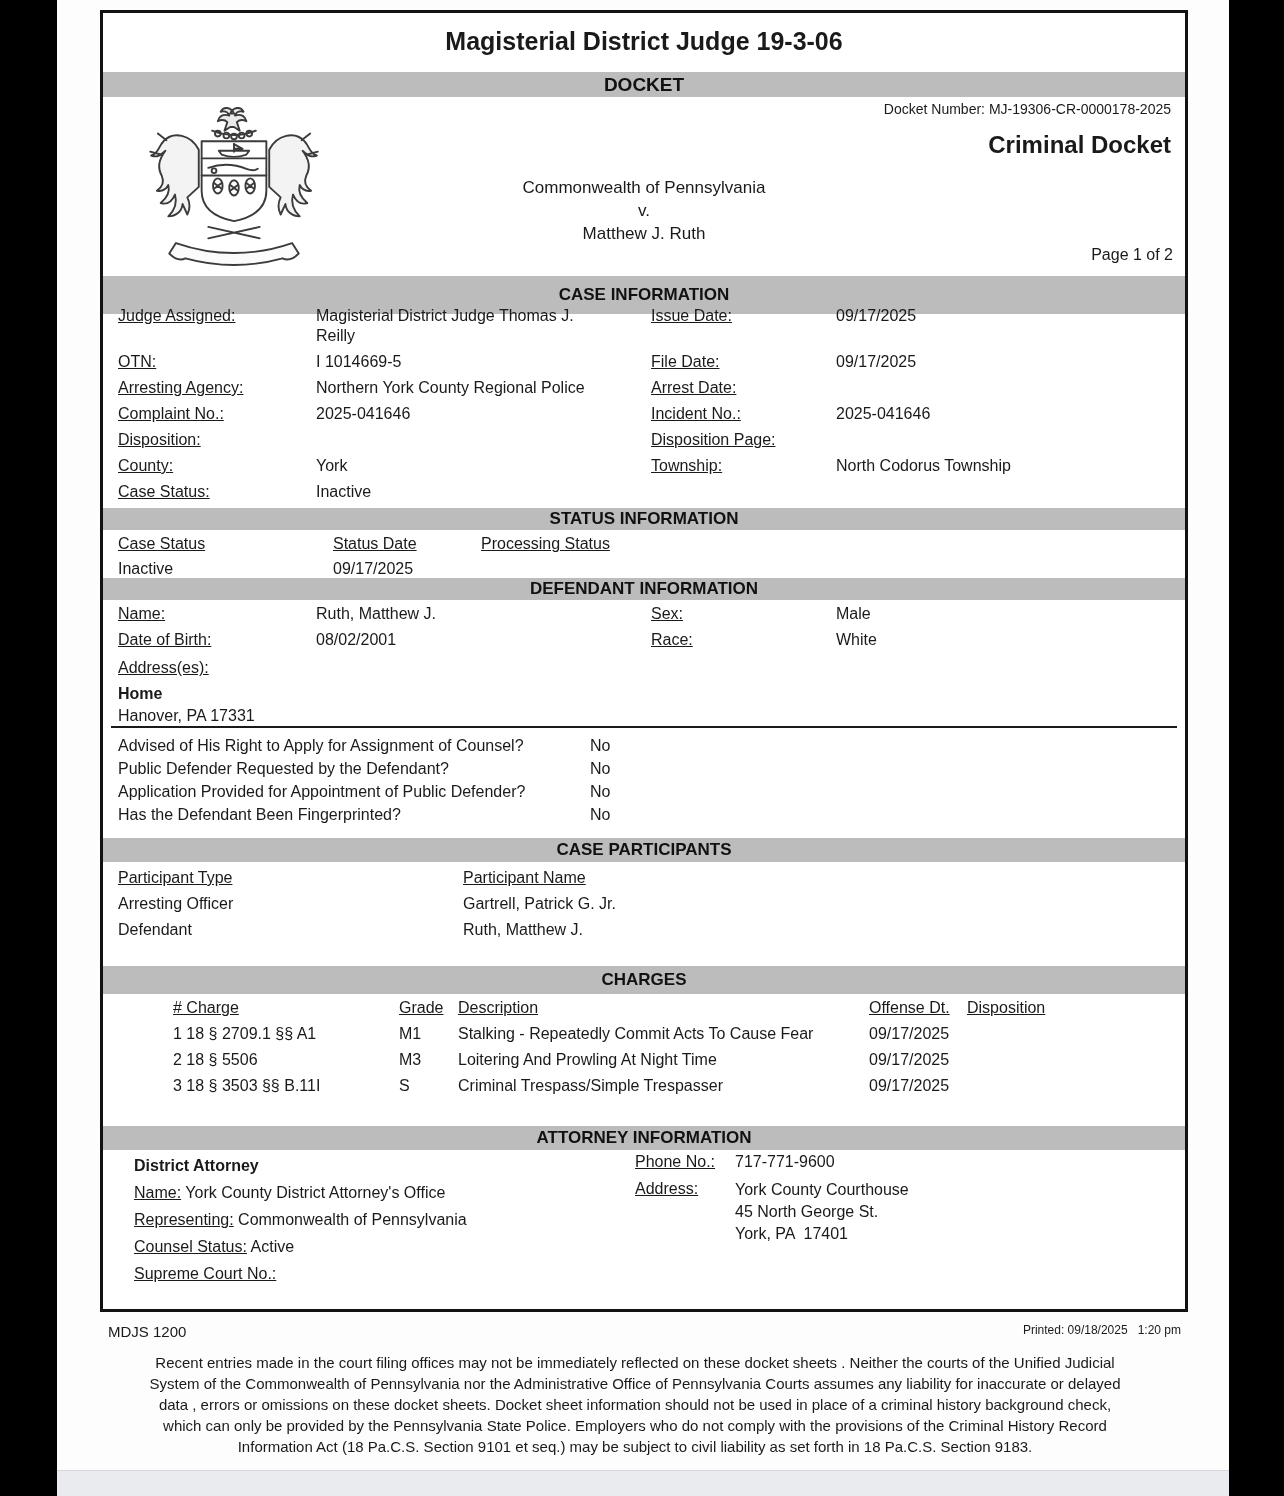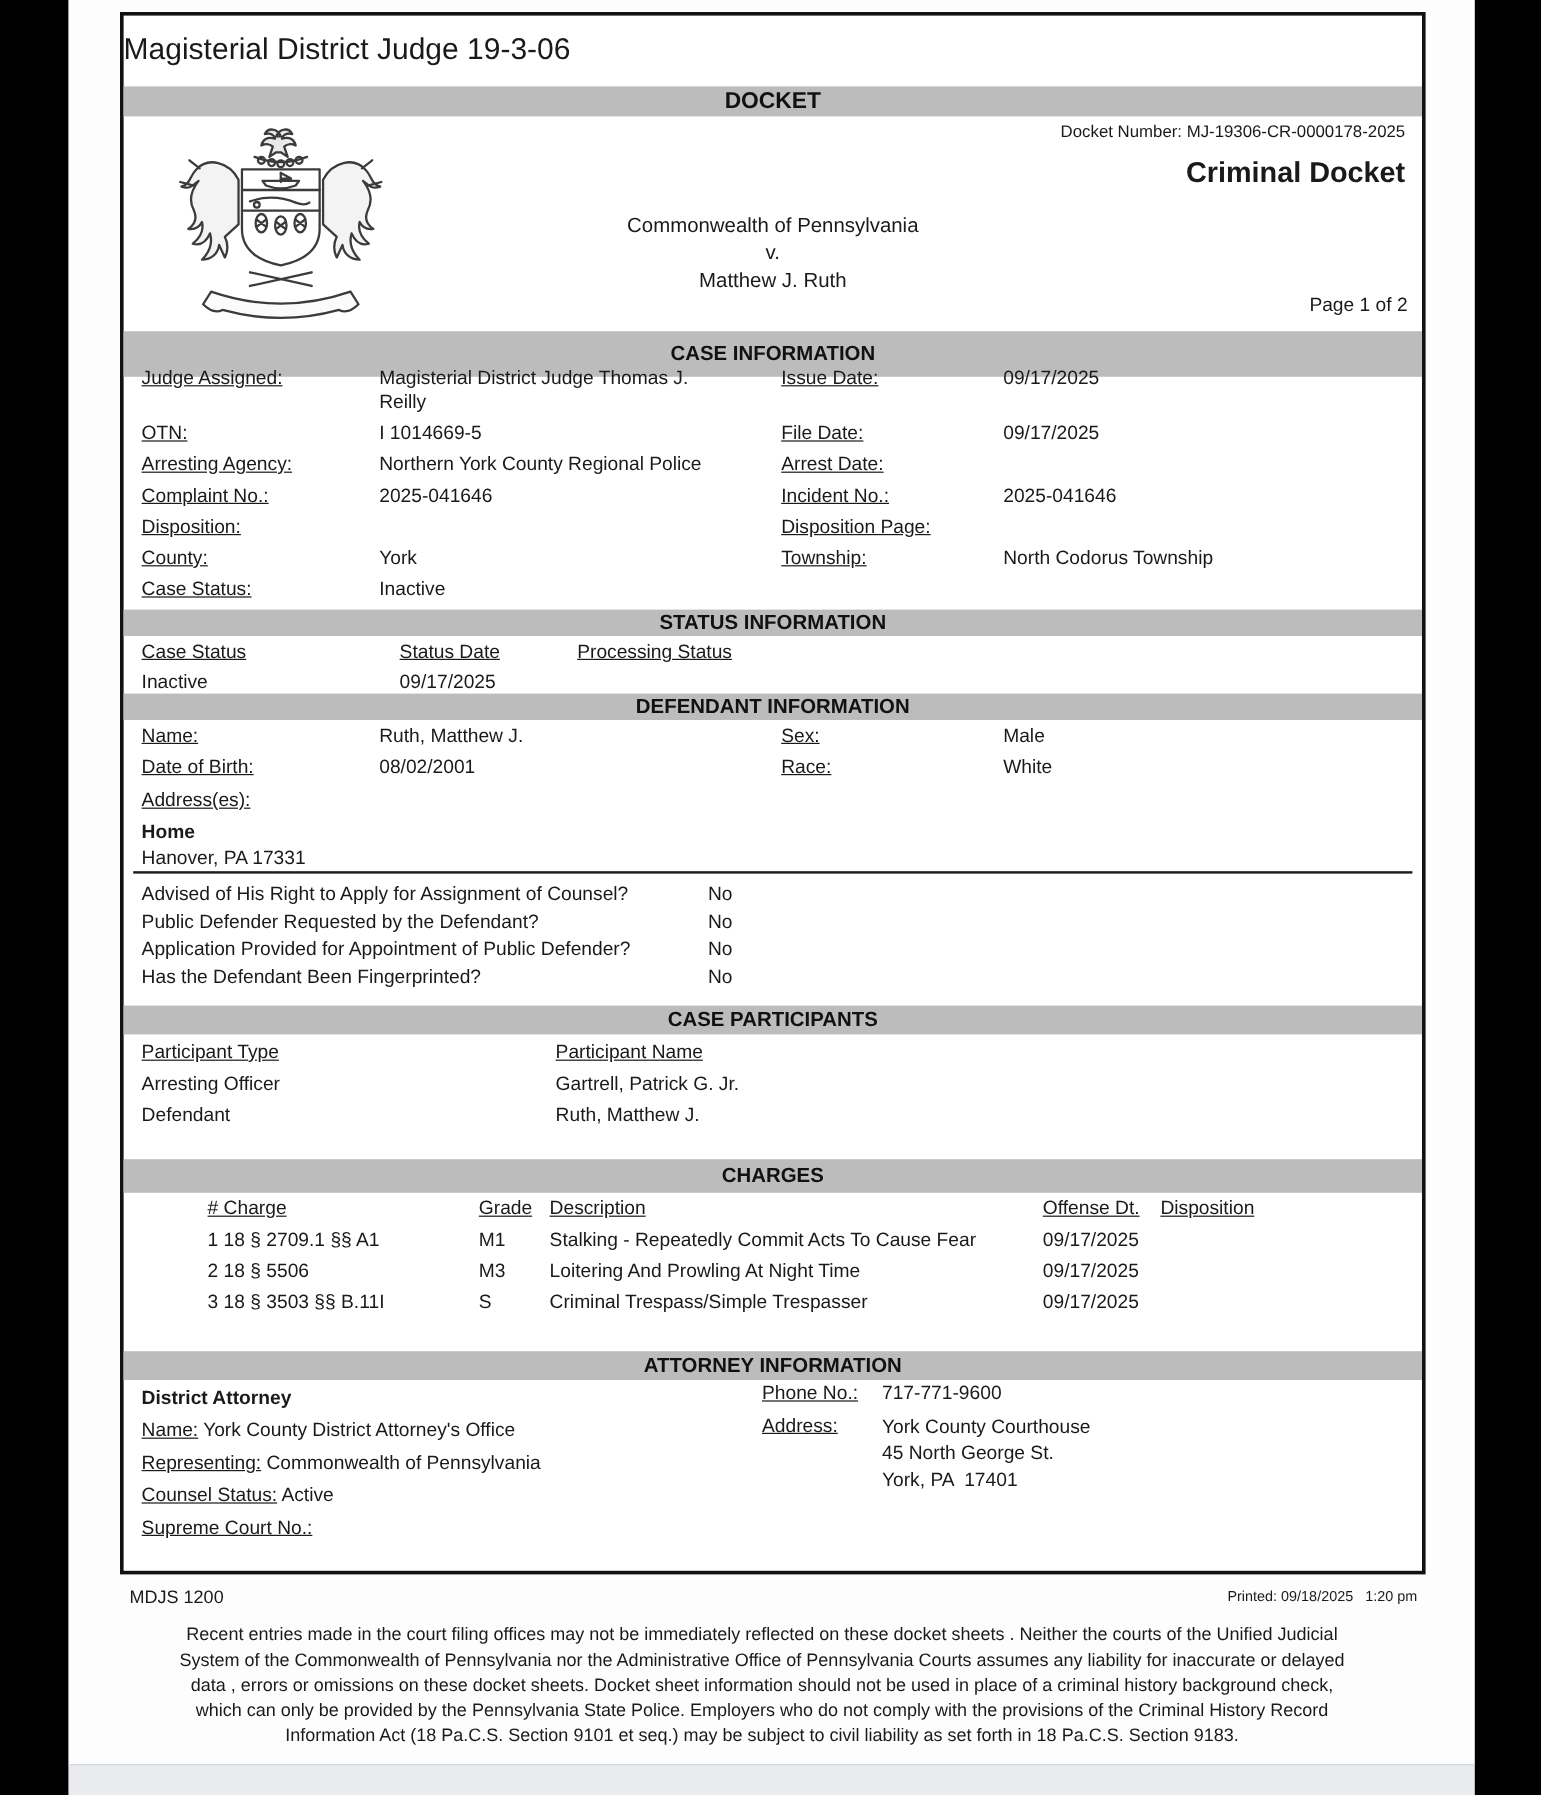--- a/index.html
+++ b/index.html
@@ -8,21 +8,21 @@
     background:#000;
     font-family:"Liberation Sans","DejaVu Sans",sans-serif;
     color:#1a1a1a;
     -webkit-font-smoothing:antialiased;
   }
   .page{position:absolute;left:57px;top:0;width:1172px;height:1470px;background:#fdfdfd;}
   .bottom-strip{position:absolute;left:57px;top:1470px;width:1172px;height:26px;background:#e9ebee;border-top:1px solid #d3d6da;}
   .doc{position:absolute;left:43px;top:10px;width:1088px;height:1302px;border:3px solid #121212;background:#fff;box-sizing:border-box;}
 
   .abs{position:absolute;left:0;right:0;}
-  .doc-title{top:14px;text-align:left;font-size:25px;font-weight:normal;}
+  .doc-title{top:14px;text-align:center;font-size:25px;font-weight:bold;}
   .secbar{background:#bcbcbc;display:flex;align-items:center;justify-content:center;
           font-weight:bold;font-size:17px;color:#111;}
   .bar-docket{top:59px;height:25px;font-size:19px;}
   .docket-number{top:88px;text-align:right;padding-right:14px;font-size:14px;}
   .criminal-docket{top:118px;text-align:right;padding-right:14px;font-size:24px;font-weight:bold;}
   .arms{position:absolute;left:12px;top:85px;}
   .caption{top:163px;text-align:center;font-size:17px;line-height:23px;}
   .page-indicator{top:233px;text-align:right;padding-right:12px;font-size:16px;}
 
   .bar-case{top:263px;height:38px;}
@@ -46,21 +46,21 @@
   .addr-type{top:671px;padding-left:15px;}
   .addr-line{top:693px;padding-left:15px;}
   .def-hr{top:713px;left:8px;right:8px;border-top:2px solid #1a1a1a;position:absolute;}
   .q-grid{top:723px;padding-left:15px;display:grid;grid-template-columns:472px auto;row-gap:3px;font-size:16px;line-height:20px;}
 
   .part-grid{top:855px;padding-left:15px;display:grid;grid-template-columns:345px auto;row-gap:6px;font-size:16px;line-height:20px;}
 
   .charges-grid{top:985px;padding-left:70px;display:grid;grid-template-columns:226px 59px 411px 98px auto;row-gap:6px;font-size:16px;line-height:20px;}
 
   .att-left{position:absolute;left:15px;top:1143px;font-size:16px;line-height:20px;}
-  .att-left > div{margin-bottom:7px;}
+  .att-left > div{margin-bottom:7px;margin-left:16px;}
   .att-right{position:absolute;left:532px;top:1139px;font-size:16px;line-height:20px;display:grid;grid-template-columns:100px auto;row-gap:7px;}
   .pre{white-space:pre;}
   .addr-lines div{margin-bottom:1px;line-height:21px;}
 
   .mdjs{position:absolute;left:51px;top:1323px;font-size:15px;}
   .printed{position:absolute;right:48px;top:1323px;font-size:12px;white-space:pre;}
   .disclaimer{position:absolute;top:1352px;left:0;right:16px;margin:0 auto;width:975px;text-align:center;font-size:15px;line-height:21px;}
 </style>
 </head>
 <body>

